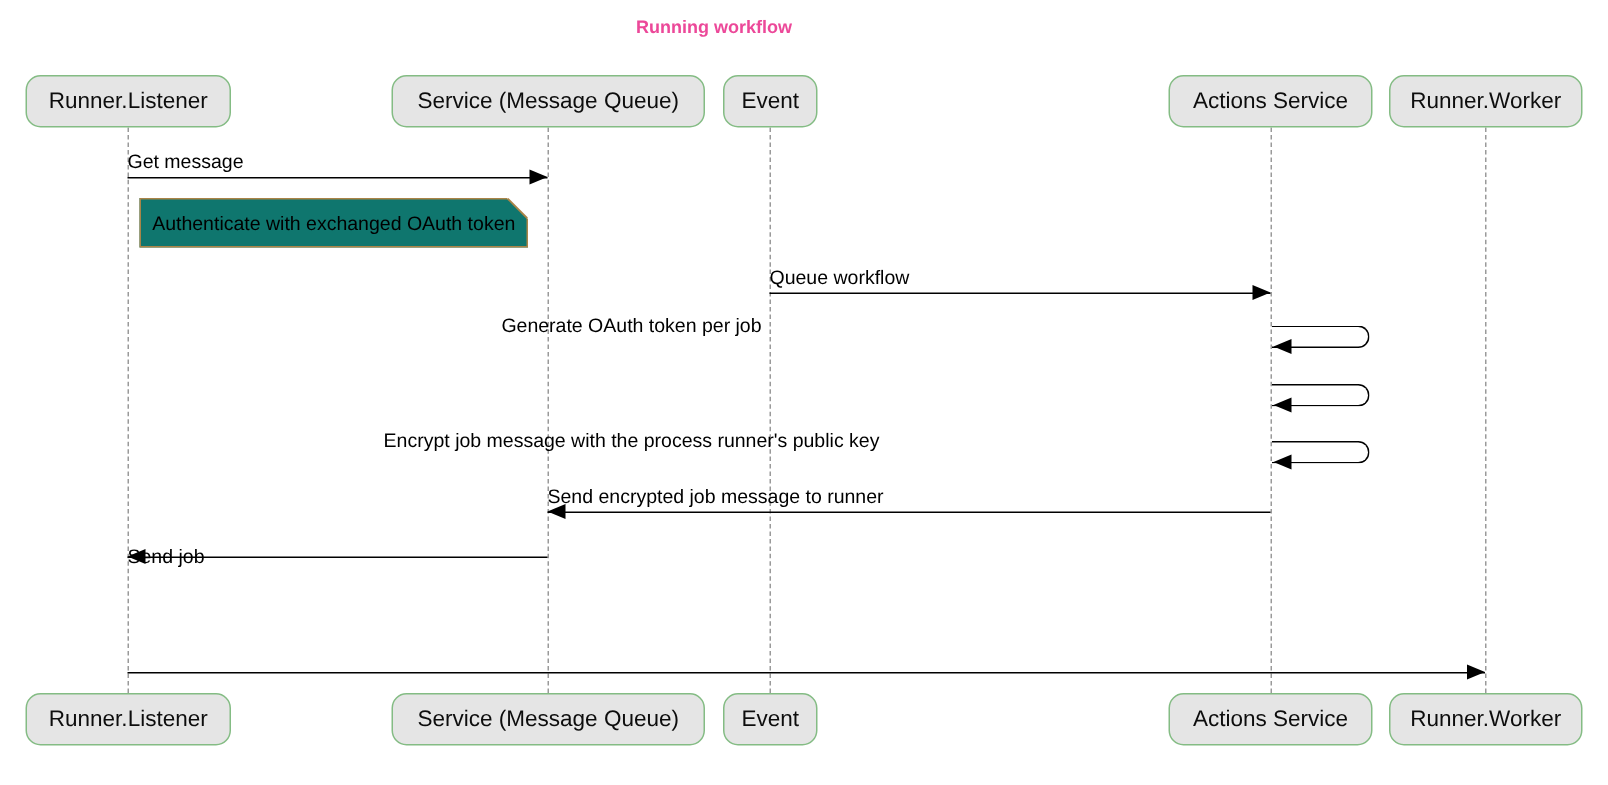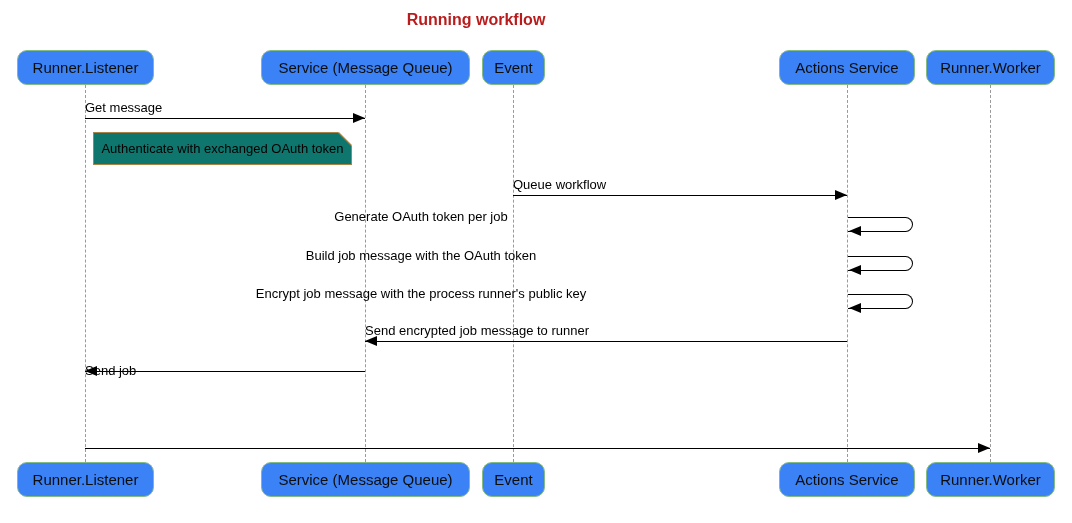--- a/index.html
+++ b/index.html
@@ -2,28 +2,28 @@
 <html><head>
 <meta charset="utf-8">
 <style>
   html,body{margin:0;padding:0;background:#ffffff;}
   .diagram{
     position:relative;width:1072px;height:523px;background:#ffffff;overflow:hidden;
     font-family:"Liberation Sans", sans-serif;color:#000;
   }
   .title{
     position:absolute;left:0;top:11px;width:952px;text-align:center;
-    font-size:16px;font-weight:bold;color:#b91c1c;
+    font-size:12px;font-weight:bold;color:#ec4899;
   }
   .lifeline{
     position:absolute;top:85px;height:377px;width:0;
     border-left:1px dashed #9a9a9a;
   }
   .participant{
-    position:absolute;height:35px;background:#3b82f6;border:1px solid #84bc84;
+    position:absolute;height:35px;background:#e5e5e5;border:1px solid #84bc84;
     border-radius:10px;display:flex;align-items:center;justify-content:center;
     font-size:15px;color:#0d0d0d;box-sizing:border-box;white-space:nowrap;
   }
   .msg-line{
     position:absolute;height:0;border-top:1px solid #000;
   }
   .msg-label{
     position:absolute;height:16px;line-height:16px;font-size:13px;text-align:left;
     color:#000;white-space:nowrap;
   }
@@ -77,21 +77,20 @@
   </div>
 
   <div class="msg-label" style="left:513px;top:177px;width:334px">Queue workflow</div>
   <div class="msg-line" style="left:513px;top:195px;width:334px"></div>
   <div class="arr arr-right" style="left:835px;top:190px"></div>
 
   <div class="loop-label" style="top:209px">Generate OAuth token per job</div>
   <div class="loop" style="top:217px"></div>
   <div class="arr arr-left" style="left:849px;top:226px"></div>
 
-  <div class="loop-label" style="top:248px">Build job message with the OAuth token</div>
   <div class="loop" style="top:256px"></div>
   <div class="arr arr-left" style="left:849px;top:265px"></div>
 
   <div class="loop-label" style="top:286px">Encrypt job message with the process runner's public key</div>
   <div class="loop" style="top:294px"></div>
   <div class="arr arr-left" style="left:849px;top:303px"></div>
 
   <div class="msg-label" style="left:365px;top:323px;width:482px">Send encrypted job message to runner</div>
   <div class="msg-line" style="left:365px;top:341px;width:482px"></div>
   <div class="arr arr-left" style="left:365px;top:336px"></div>

